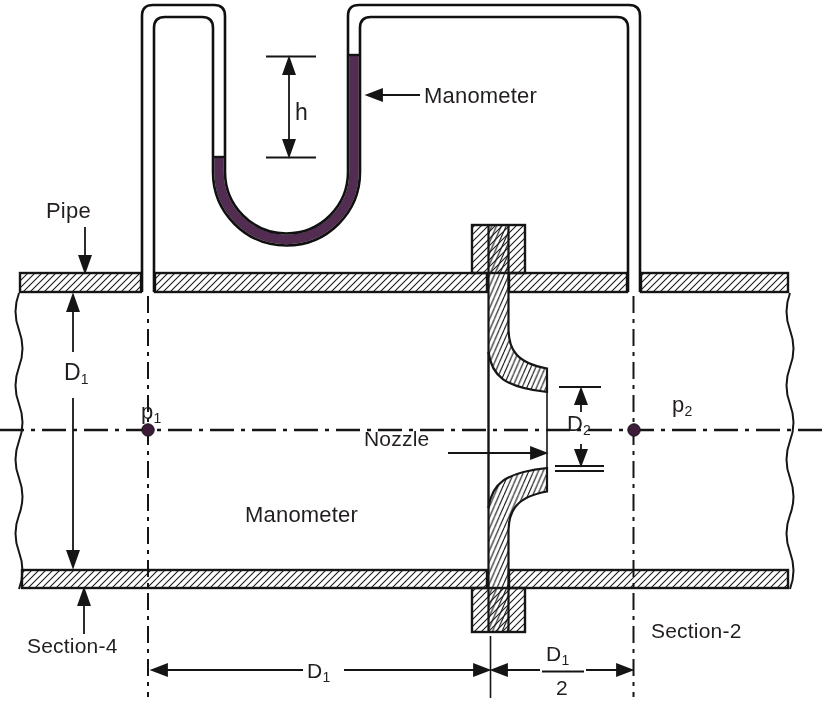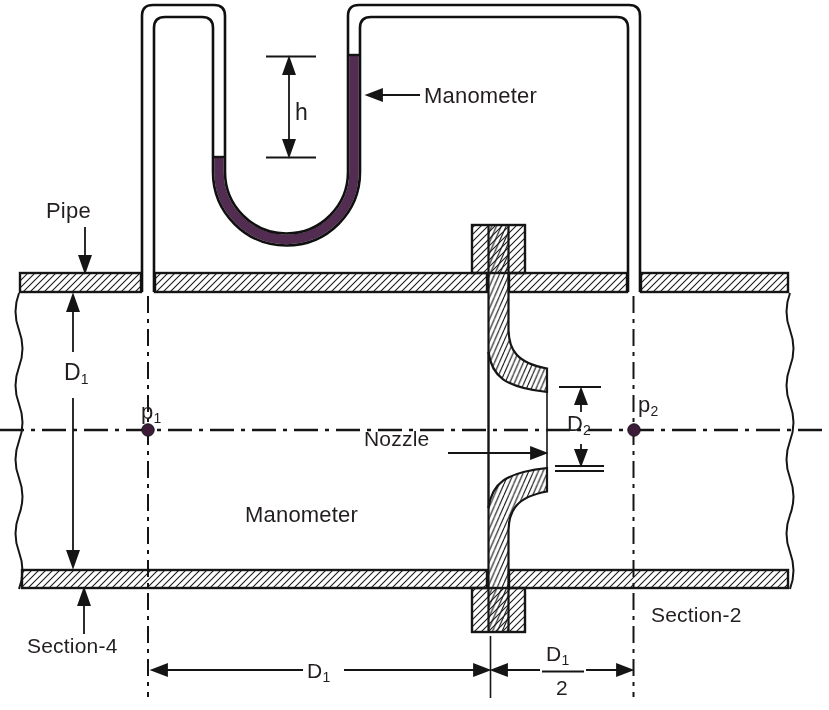--- a/index.html
+++ b/index.html
@@ -110,23 +110,23 @@
 
   <circle cx="148" cy="430" r="6.2" stroke="#151515" stroke-width="1" fill="#3c1c39"></circle>
   <circle cx="634" cy="430" r="6.2" stroke="#151515" stroke-width="1" fill="#3c1c39"></circle>
 </svg>
 
 <span class="lbl f22" style="left:46px;top:199px">Pipe</span>
 <span class="lbl f22" style="left:424px;top:84px">Manometer</span>
 <span class="lbl f23" style="left:295px;top:100px">h</span>
 <span class="lbl f23" style="left:64px;top:360px"><span>D</span><sub>1</sub></span>
 <span class="lbl f22" style="left:141px;top:400px"><span>p</span><sub>1</sub></span>
-<span class="lbl f22" style="left:638px;top:393px"><span>p</span><sub>2</sub></span>
+<span class="lbl f22" style="left:672px;top:393px"><span>p</span><sub>2</sub></span>
 <span class="lbl" style="left:364px;top:428px">Nozzle</span>
 <span class="lbl f22" style="left:567px;top:412px"><span>D</span><sub>2</sub></span>
 <span class="lbl f22" style="left:245px;top:503px">Manometer</span>
 <span class="lbl" style="left:27px;top:635px">Section-4</span>
-<span class="lbl" style="left:651px;top:604px">Section-2</span>
+<span class="lbl" style="left:651px;top:620px">Section-2</span>
 <span class="lbl" style="left:307px;top:660px"><span>D</span><sub>1</sub></span>
 <span class="lbl" style="left:546px;top:643px"><span>D</span><sub>1</sub></span>
 <span class="lbl" style="left:556px;top:677px">2</span>
 
 </div>
 
 </body></html>

